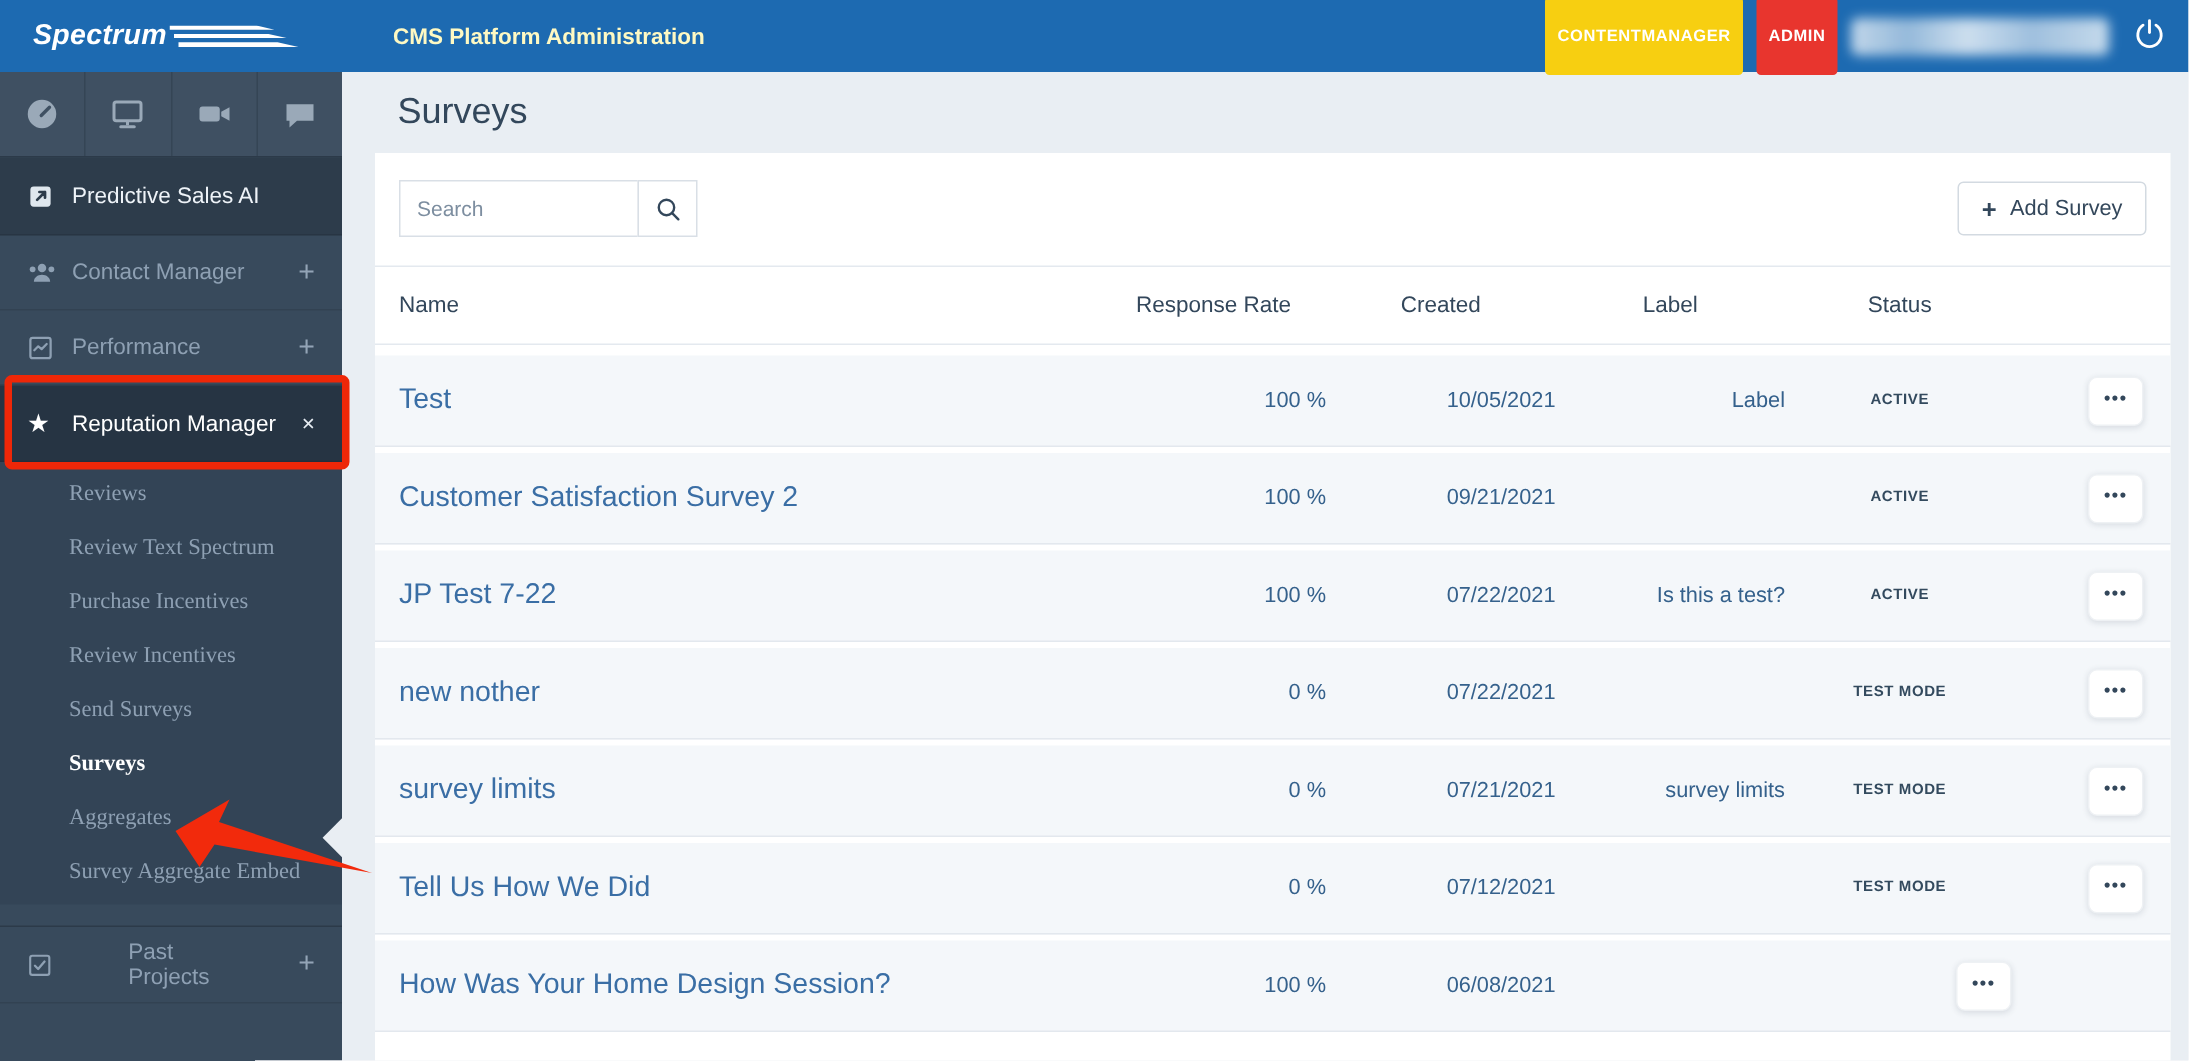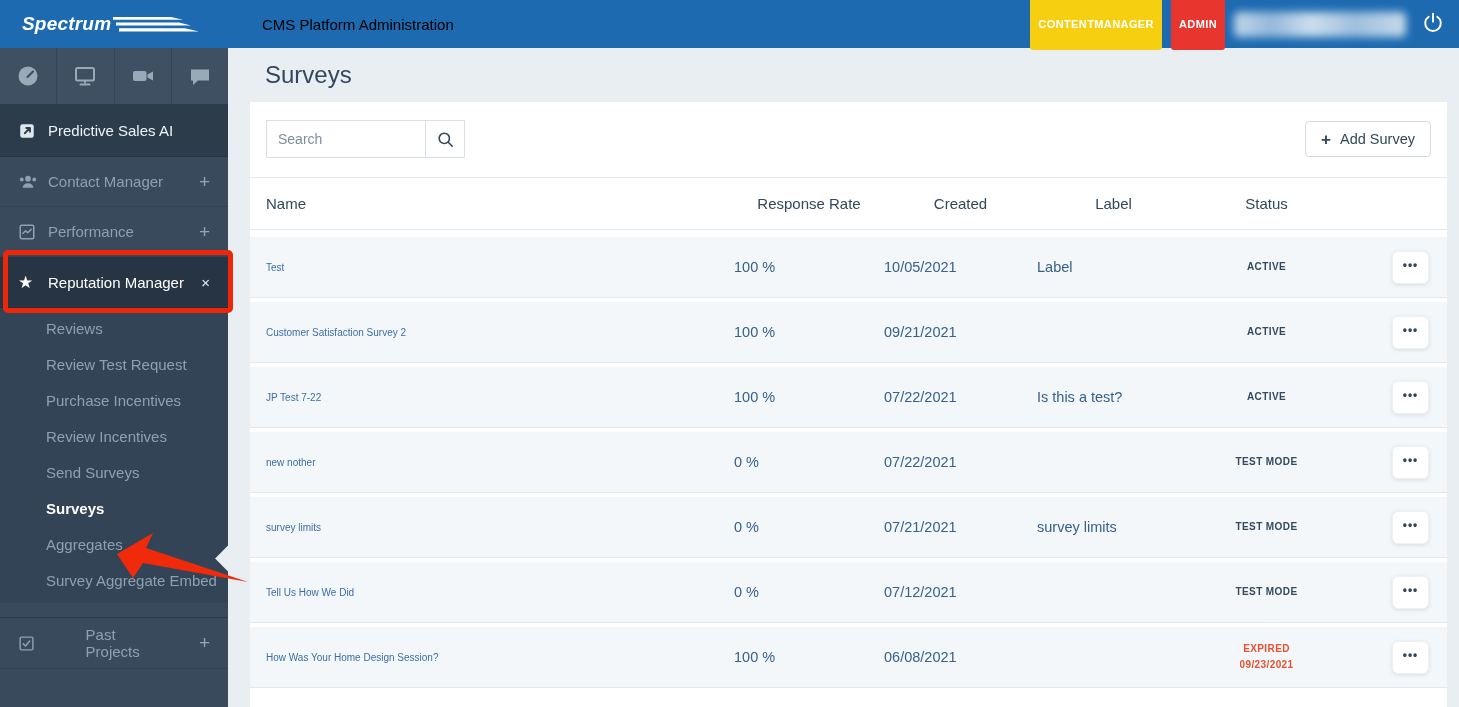--- a/index.html
+++ b/index.html
@@ -12,21 +12,21 @@
   }
 
   
   .topbar{
     position:absolute; top:0; left:0; width:1459px; height:48px;
     background:#1d6ab1; display:flex; align-items:center; z-index:5;
   }
   .logo-box{ width:228px; padding-left:22px; display:flex; align-items:center; }
   .logo-text{ color:#fff; font-size:19px; font-weight:bold; font-style:italic; letter-spacing:.2px; }
   .logo-swoosh{ margin-left:2px; margin-top:3px; }
-  .app-title{ margin-left:34px; color:#000000; font-size:15px; font-weight:normal; }
+  .app-title{ margin-left:34px; color:#fef9c3; font-size:15px; font-weight:bold; }
   .topbar-right{ margin-left:auto; display:flex; align-items:center; gap:9px; padding-right:14px; }
   .badge{ padding:20px 8px; border-radius:3px; font-size:11px; font-weight:bold; color:#fff; letter-spacing:.4px; }
   .redacted-user{
     width:172px; height:25px; border-radius:5px; opacity:.92;
     background:linear-gradient(90deg,#cfe0ef,#9fc0de 22%,#dce9f4 45%,#aac7e2 70%,#d4e4f1);
     filter:blur(4px);
   }
   .power-btn{ width:24px; height:24px; margin-left:6px; background:none; border:none; cursor:pointer; }
 
   
@@ -41,21 +41,21 @@
   .nav-item{
     height:50px; display:flex; align-items:center; padding:0 18px;
     color:#8ea0b3; font-size:15px; cursor:pointer; border-bottom:1px solid rgba(0,0,0,.10);
   }
   .nav-item .nav-ico{ width:30px; display:flex; align-items:center; }
   .nav-item .suffix{ margin-left:auto; font-size:19px; font-weight:300; color:#93a4b6; }
   .nav-item.predictive{ height:52px; background:#2d3c4b; color:#eef3f8; }
   .nav-item.reputation{ height:51px; background:#263443; color:#ffffff; }
   .nav-item.reputation .suffix{ color:#e6ecf2; font-size:15px; }
   .star-glyph{ color:#fff; font-size:17px; line-height:1; }
-  .submenu{ background:#334456; padding:3px 0 4px 0; }
+  .submenu{ background:#334456; padding:3px 0 4px 0;font-family:Liberation Serif, serif; }
   .submenu-item{
     height:36px; line-height:36px; padding-left:46px;
     color:#8ea0b3; font-size:15px; cursor:pointer;
     white-space:nowrap; overflow:hidden;
   }
   .submenu-item.active{ color:#fff; font-weight:bold; }
   .nav-item.past{ margin-top:14px; border-top:1px solid #2c3a49; height:52px;gap:44px; }
 
   
   .anno-red-box{
@@ -91,22 +91,22 @@
   }
   .add-btn .plus{ font-size:17px; font-weight:bold; line-height:1; }
 
   .grid-cols{ display:grid; grid-template-columns:1fr 150px 153px 153px 153px 88px; align-items:center; padding:0 16px; }
   .thead{ height:52px; border-bottom:1px solid #e4e9ef; color:#33475b; font-size:15px; }
   .thead .col{ text-align:center; }
   .thead .col.name{ text-align:left; }
 
   .rows{ padding-top:7px; }
   .trow{ height:61px; background:#f4f7fa; border-bottom:1px solid #e3e8ee; margin-bottom:4px; }
-  .cell-name{ color:#3a6ea5; font-size:10px; cursor:pointer; }
-  .cell-val{ color:#35618c; font-size:14.5px; text-align:left; }
+  .cell-name{ color:#3a6ea5; font-size:19px; cursor:pointer; }
+  .cell-val{ color:#35618c; font-size:14.5px; text-align:right; }
   .cell-status{ text-align:center; font-size:10px; font-weight:bold; color:#334a5e; letter-spacing:.4px; line-height:1.6; }
   .cell-status.expired{ color:#e8502f; }
   .cell-actions{ display:flex; justify-content:flex-end; padding-right:2px; }
   .dots-btn{
     width:37px; height:33px; background:#fff; border:1px solid #eef1f4; border-radius:6px;
     box-shadow:0 1px 4px rgba(40,60,80,.14); cursor:pointer;
     color:#33475b; font-size:12px; font-weight:bold; letter-spacing:1px; line-height:1;
     display:flex; align-items:center; justify-content:center; padding-bottom:4px;
   }
 </style>
@@ -201,21 +201,21 @@
   <div class="nav-item reputation">
     <span class="nav-ico">
         <span class="star-glyph">★</span>
       </span>
     <span>Reputation Manager</span>
     <span class="suffix">×</span>
   </div>
 
   <div class="submenu" id="submenu-container">
       <div class="submenu-item">Reviews</div>
-      <div class="submenu-item">Review Test Request</div>
+      <div class="submenu-item">Review Text Spectrum</div>
       <div class="submenu-item">Purchase Incentives</div>
       <div class="submenu-item">Review Incentives</div>
       <div class="submenu-item">Send Surveys</div>
       <div class="submenu-item active">Surveys</div>
       <div class="submenu-item">Aggregates</div>
       <div class="submenu-item">Survey Aggregate Embed</div>
     </div>
 
   <div class="nav-item past">
     <span class="nav-ico">
@@ -342,23 +342,19 @@
     </div>
     <div class="cell-actions">
       <button class="dots-btn">•••</button>
     </div>
   </div>
         <div class="grid-cols trow">
     <div class="cell-name">How Was Your Home Design Session?</div>
     <div class="cell-val">100 %</div>
     <div class="cell-val">06/08/2021</div>
     <div class="cell-val"></div>
-    <div class="cell-status expired">
-      <div>EXPIRED</div>
-      <div>09/23/2021</div>
-    </div>
     <div class="cell-actions">
       <button class="dots-btn">•••</button>
     </div>
   </div>
       </div>
   </div>
 </div>
 
 </body></html>

